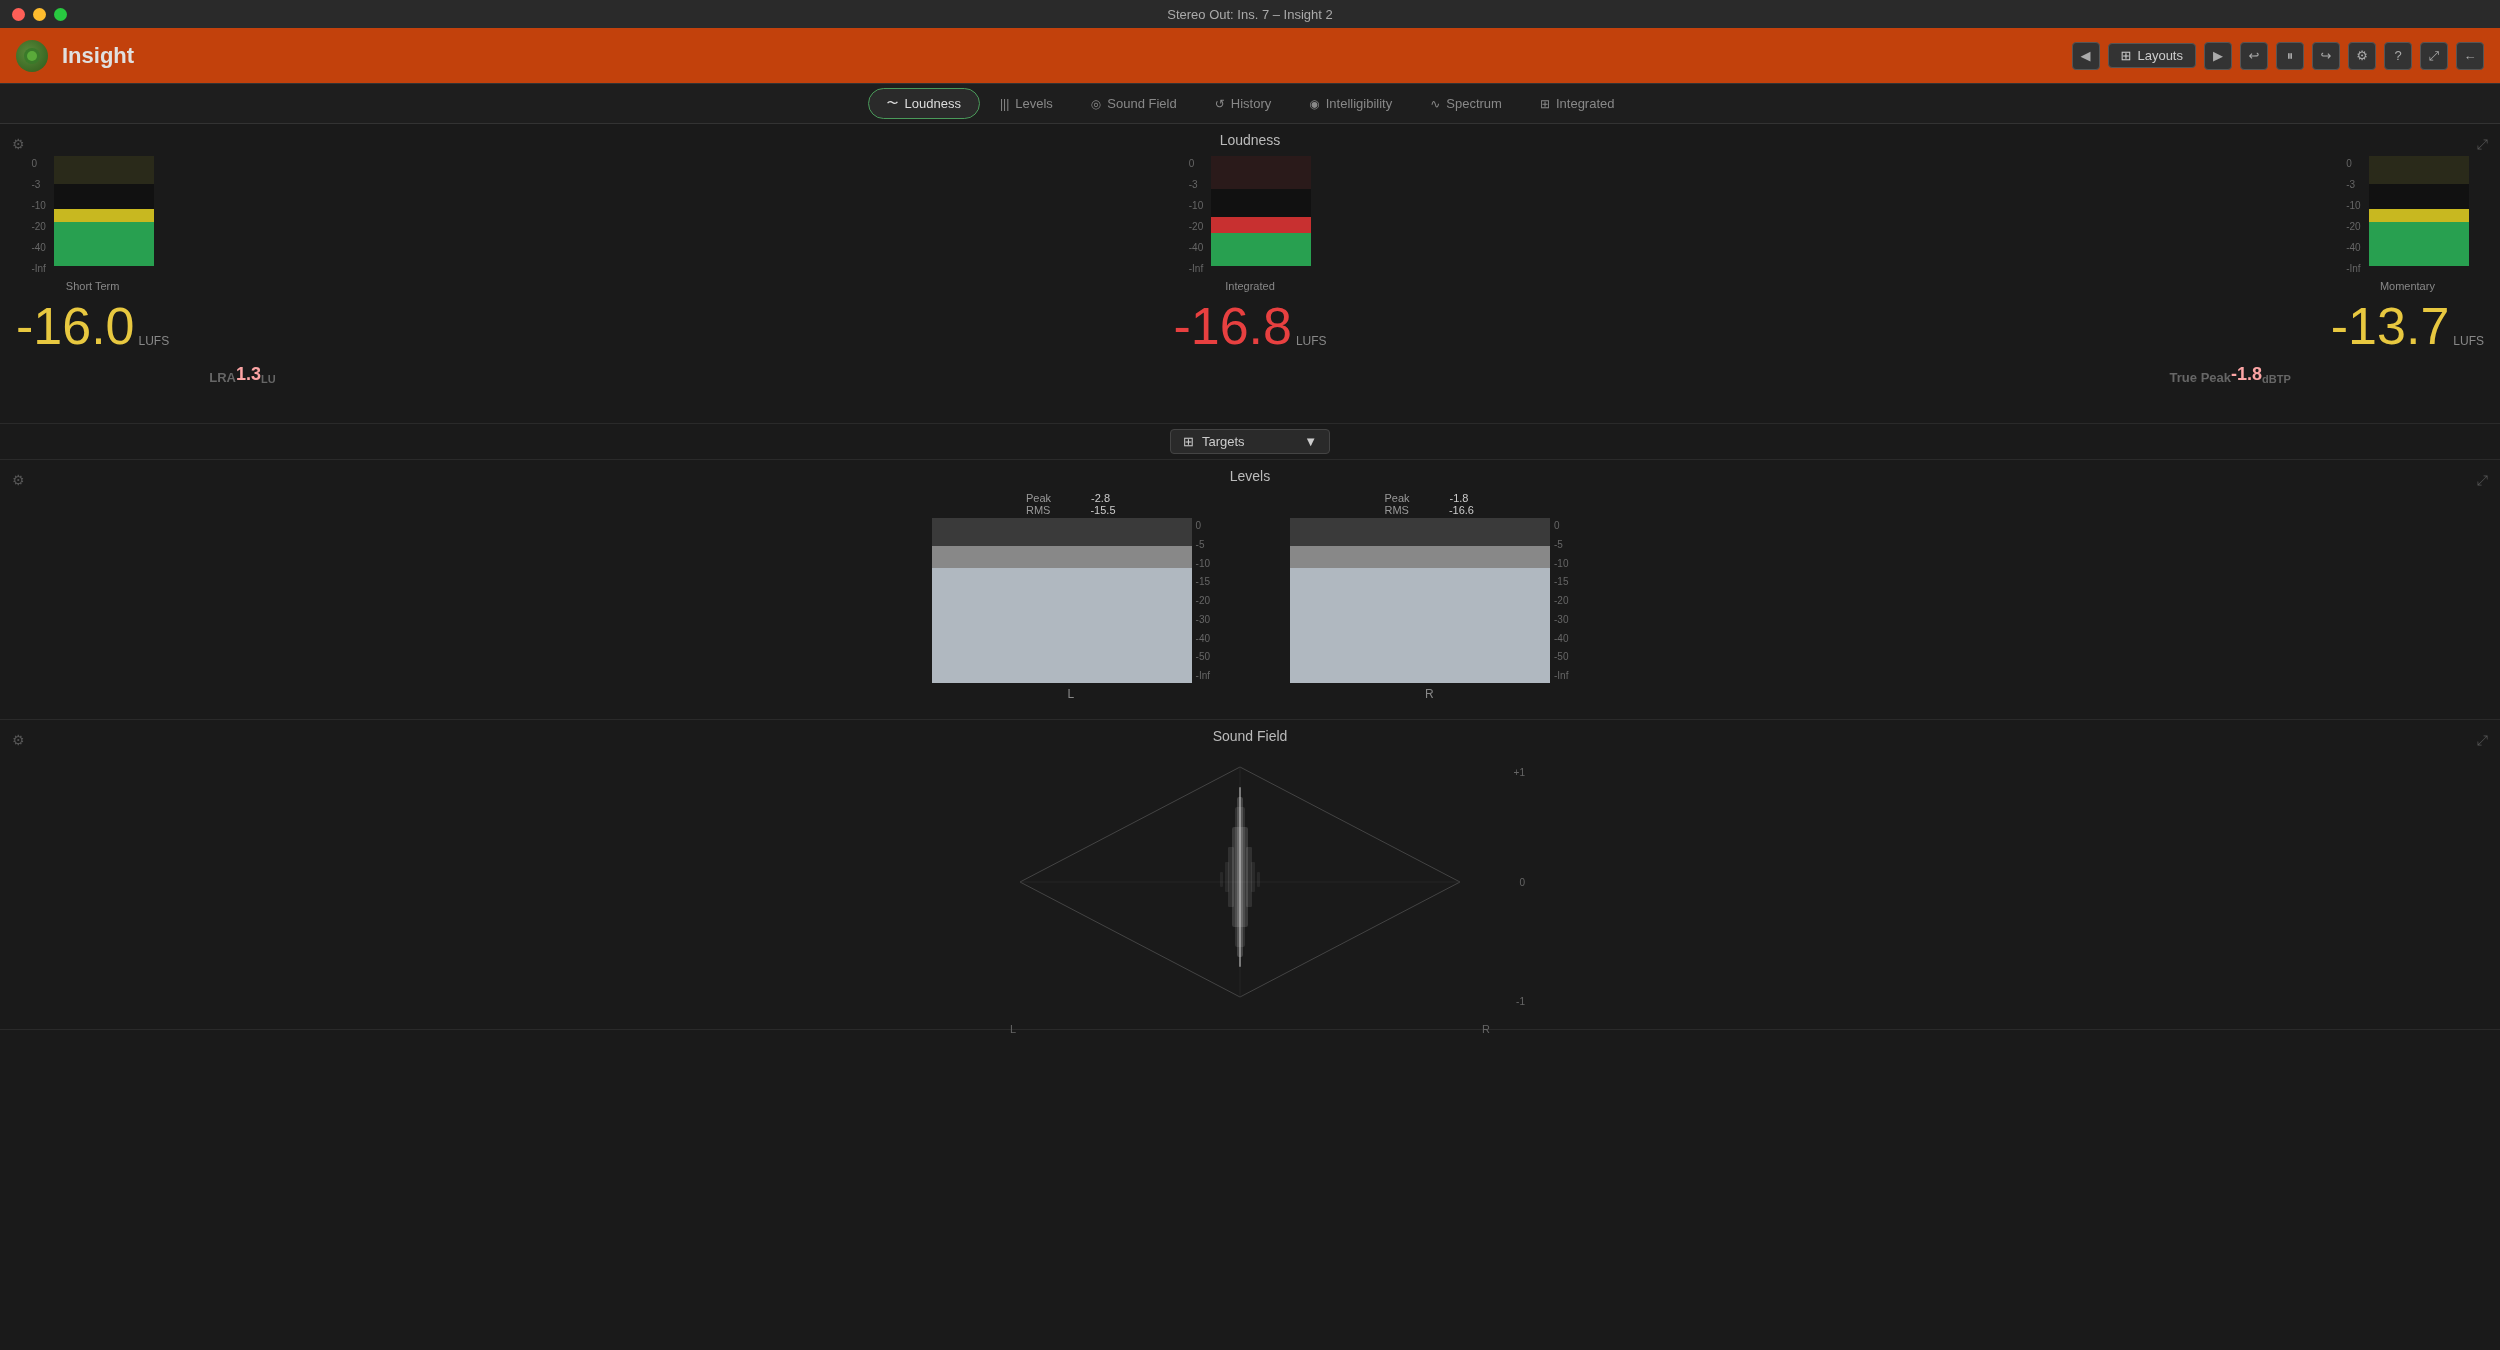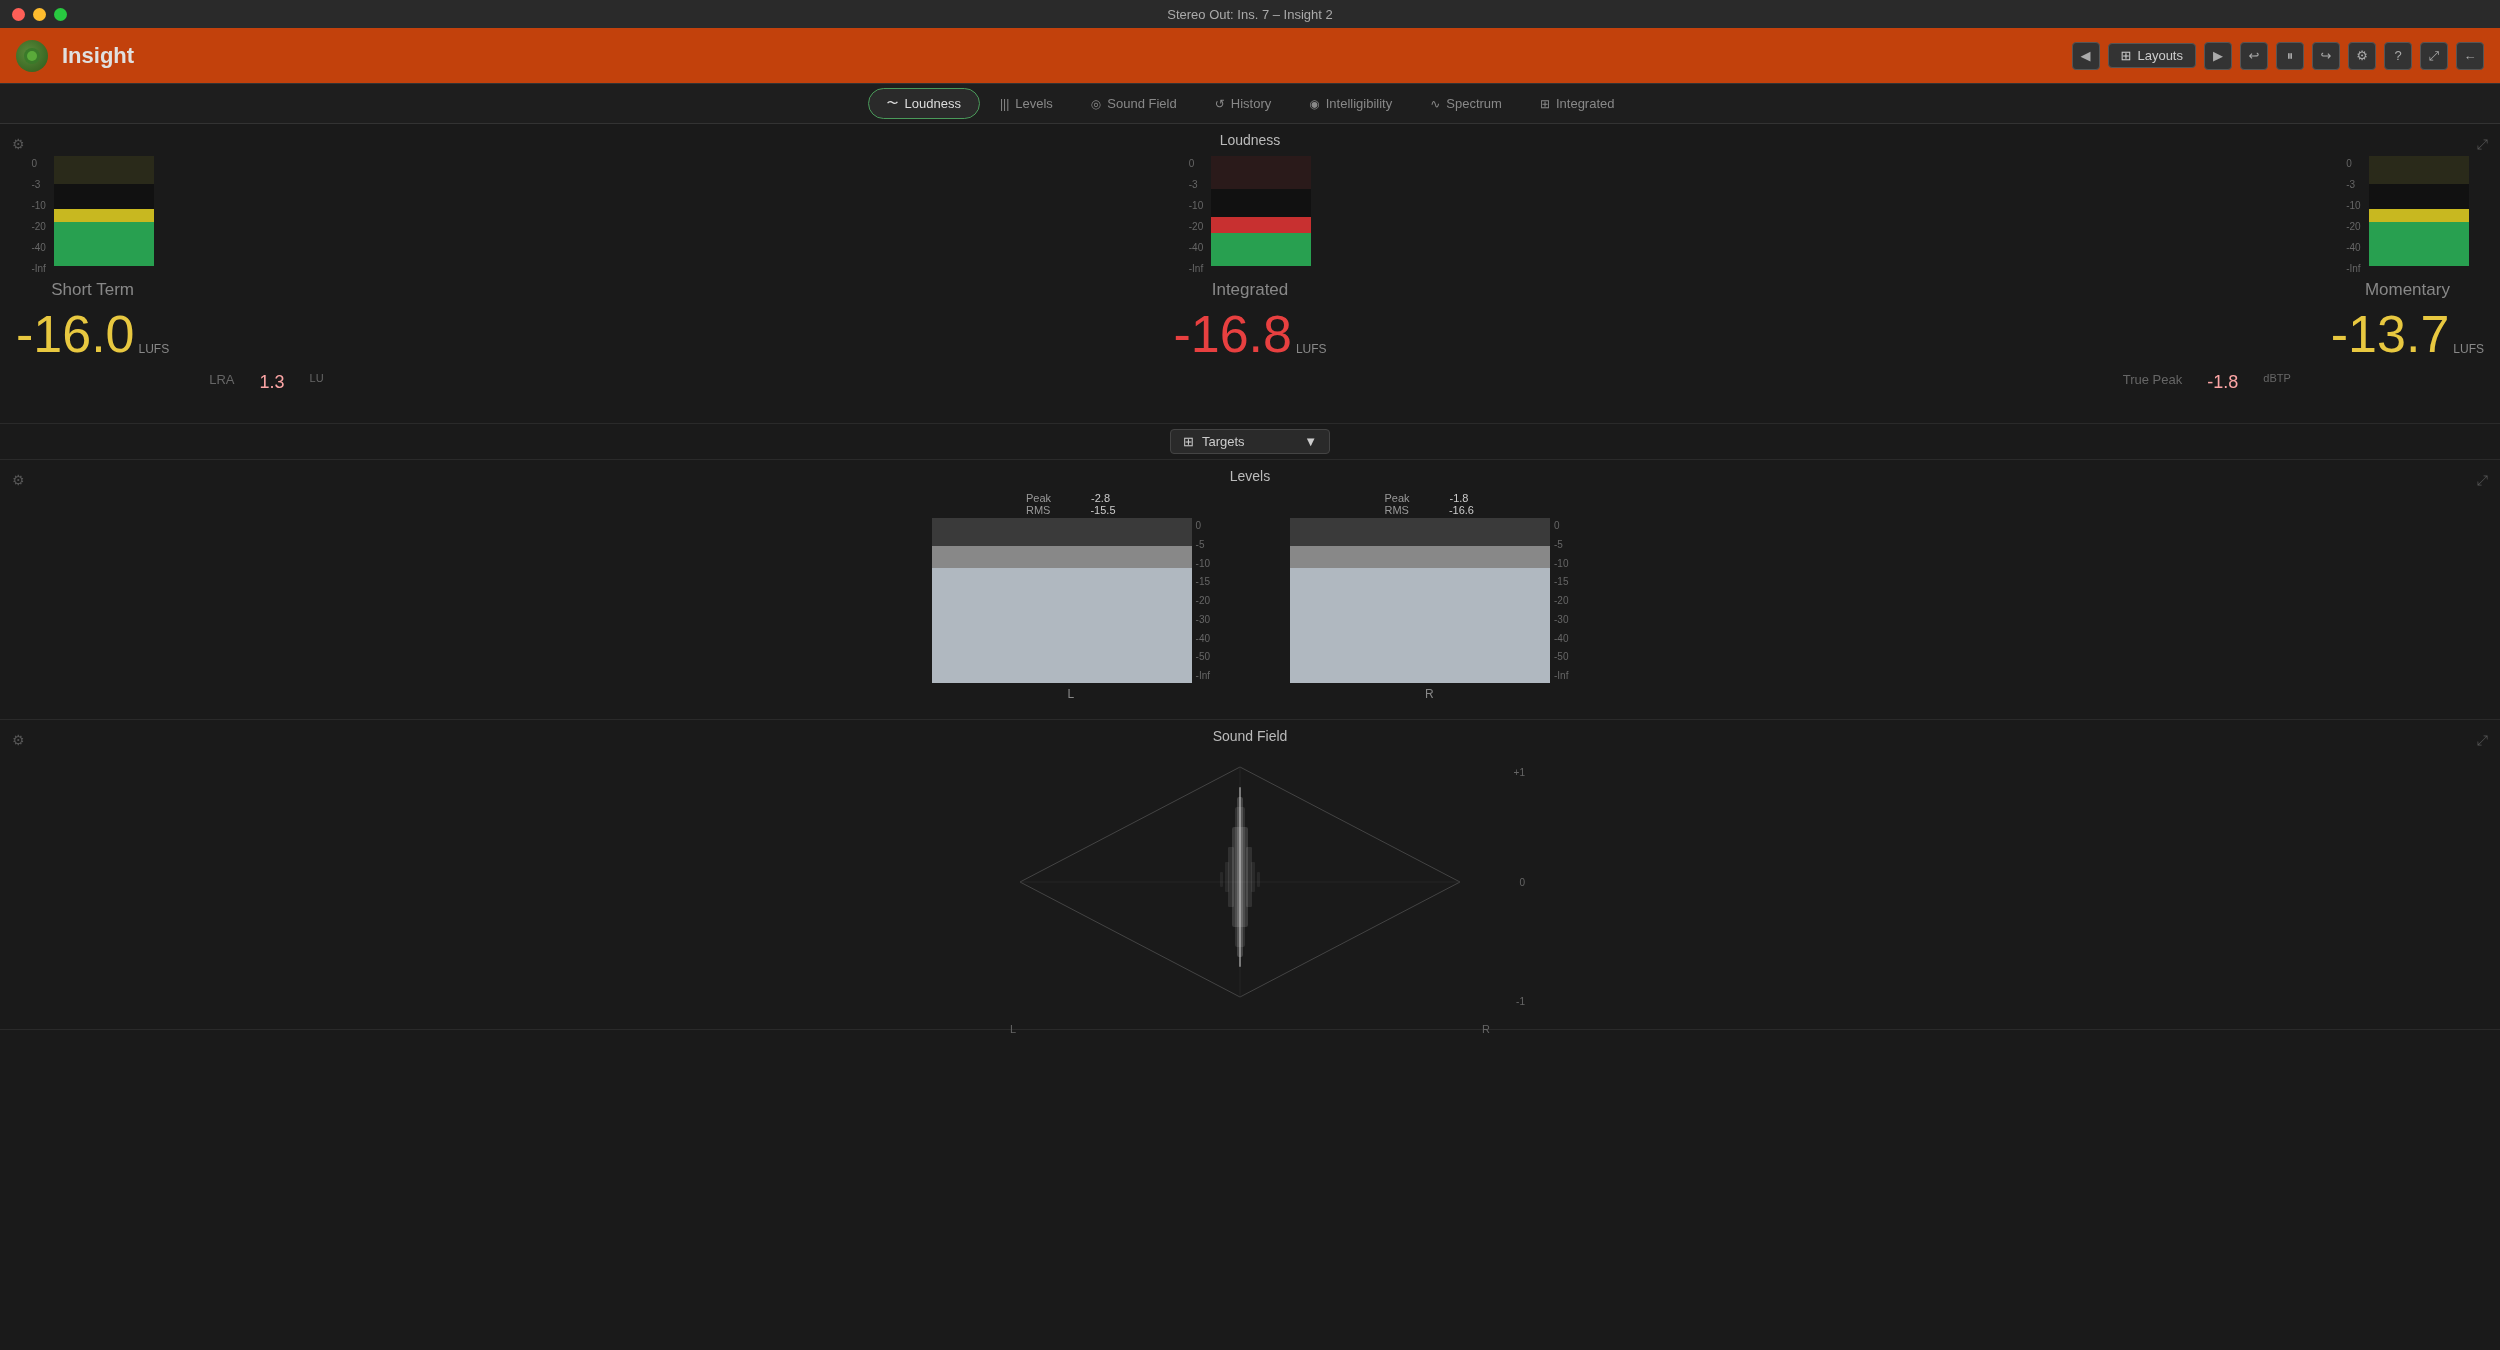--- a/index.html
+++ b/index.html
@@ -168,21 +168,21 @@
       align-items: center;
     }
 
     .meter-with-scale {
       display: flex;
       align-items: stretch;
       gap: 4px;
     }
 
     .meter-label {
-      font-size: 17px;
+      font-size: 11px;
       color: #888;
       margin-top: 4px;
     }
 
     .meter-value {
       font-size: 52px;
       font-weight: 300;
       margin-top: 4px;
     }
     .meter-value.yellow { color: #e8c840; }
@@ -199,23 +199,24 @@
     
     .loudness-meter-visual {
       width: 100px;
       height: 110px;
       position: relative;
       background: #111;
       overflow: hidden;
     }
     .lra-info, .true-peak-info {
       display: flex;
-      align-items: flex-start;
-      gap: 25px;
+      align-items: flex-end;
+      gap: 0;
       font-size: 13px;
+      font-weight: bold;
     }
     .info-label { color: #666; }
     .info-value { color: #fca5a5; font-size: 18px; }
     .info-unit { color: #666; font-size: 11px; }
 
     
     .targets-bar {
       height: 36px;
       background: #1a1a1a;
       display: flex;

